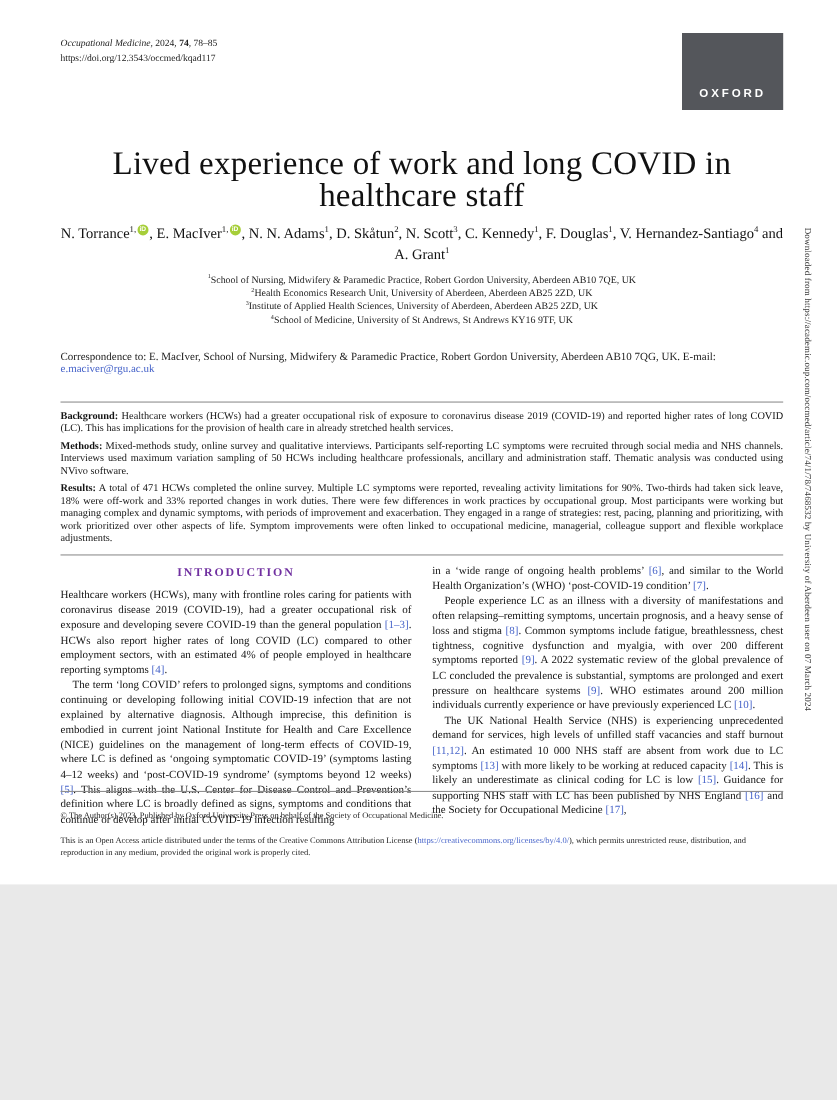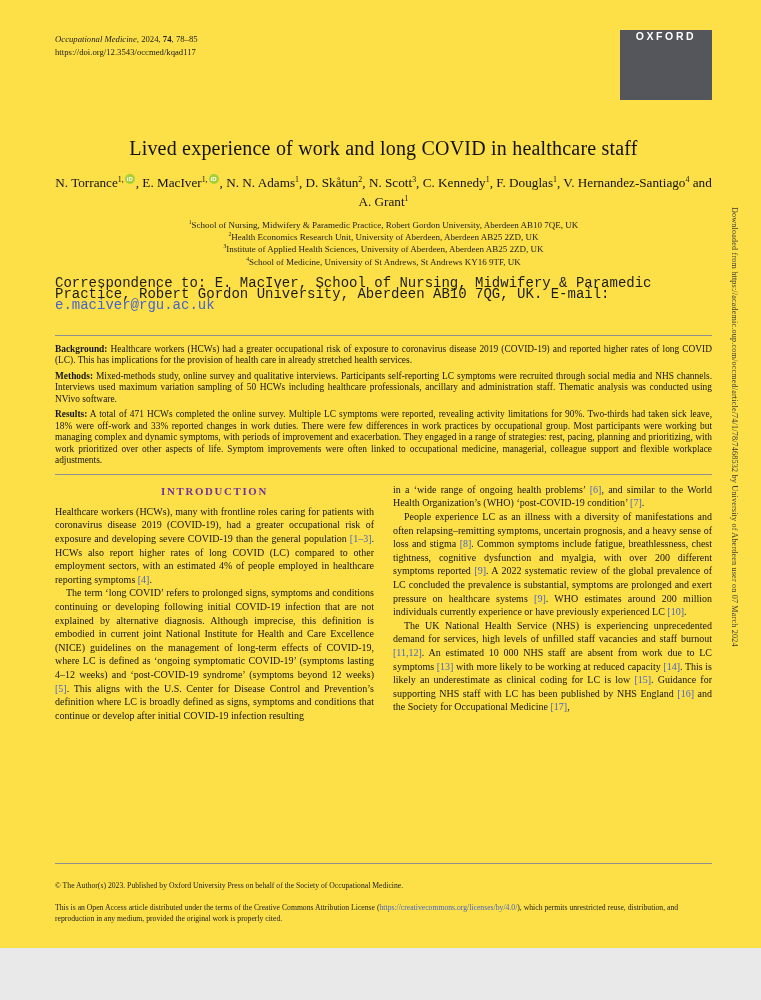--- a/index.html
+++ b/index.html
@@ -4,60 +4,60 @@
 <style>
   :root{
     --purple:#7030a0;
     --link:#4663c9;
     --logo-bg:#54565b;
     --orcid:#a6ce39;
   }
   *{box-sizing:border-box;}
   body{margin:0;background:#e9e9e9;}
   .page{
-    position:relative;width:761px;height:948px;margin:0 auto;
-    background:#fde047;overflow:hidden;
+    position:relative;width:761px;height:804px;margin:0 auto;
+    background:#ffffff;overflow:hidden;
     font-family:"Liberation Serif",serif;color:#141414;
   }
   
   .header{position:absolute;top:33px;left:55px;width:430px;font-size:8.7px;line-height:12.6px;color:#1c1c1c;}
   .it{font-style:italic;}
   .bd{font-weight:bold;}
   
   .oxford-logo{
     position:absolute;top:30px;right:49px;width:92px;height:70px;
     background:var(--logo-bg);color:#fff;
-    display:flex;align-items:flex-start;justify-content:center;
+    display:flex;align-items:flex-end;justify-content:center;
     padding-bottom:9px;
     font-family:"Liberation Sans",sans-serif;font-size:10.5px;font-weight:bold;letter-spacing:2.6px;
   }
   
   .vertical-note{
     position:absolute;top:207px;right:22px;
     writing-mode:vertical-rl;
     font-size:8.2px;letter-spacing:0.15px;color:#3a3a3a;white-space:nowrap;
     font-family:"Liberation Serif",serif;
   }
   
   .flow{position:absolute;top:134px;left:55px;width:657px;}
   .title{
     margin:0;text-align:center;font-weight:normal;
-    font-size:20px;line-height:29px;letter-spacing:0.2px;color:#111;
+    font-size:30px;line-height:29px;letter-spacing:0.2px;color:#111;
   }
   .authors{margin-top:11px;text-align:center;font-size:13.2px;line-height:18.5px;color:#111;}
   .authors sup{font-size:60%;vertical-align:super;line-height:0;}
   .orcid{
     display:inline-block;width:10px;height:10px;border-radius:50%;
     background:var(--orcid);color:#fff;text-align:center;
     font:bold 6px/10px "Liberation Sans",sans-serif;
     vertical-align:super;margin:0 1px;position:relative;top:-1px;
   }
   .affiliations{margin-top:8px;text-align:center;font-size:9px;line-height:12.2px;color:#1c1c1c;}
   .aff-line sup{font-size:62%;vertical-align:super;line-height:0;}
-  .correspondence{margin-top:10px;font-size:14px;line-height:11px;color:#1c1c1c;font-family:Liberation Mono, monospace;}
+  .correspondence{margin-top:22px;font-size:10px;line-height:11px;color:#1c1c1c;}
   
   .abstract{
     margin-top:24px;border-top:1px solid #8f8f8f;border-bottom:1px solid #8f8f8f;
     padding:8px 0 3px;
   }
   .abs-para{margin:0 0 4px;font-size:9.4px;line-height:11.5px;text-align:justify;hyphens:auto;}
   .abs-label{font-weight:bold;}
   
   .columns{display:flex;gap:19px;margin-top:8px;}
   .col{flex:1;min-width:0;text-align:justify;font-size:10px;line-height:13.6px;hyphens:auto;}

